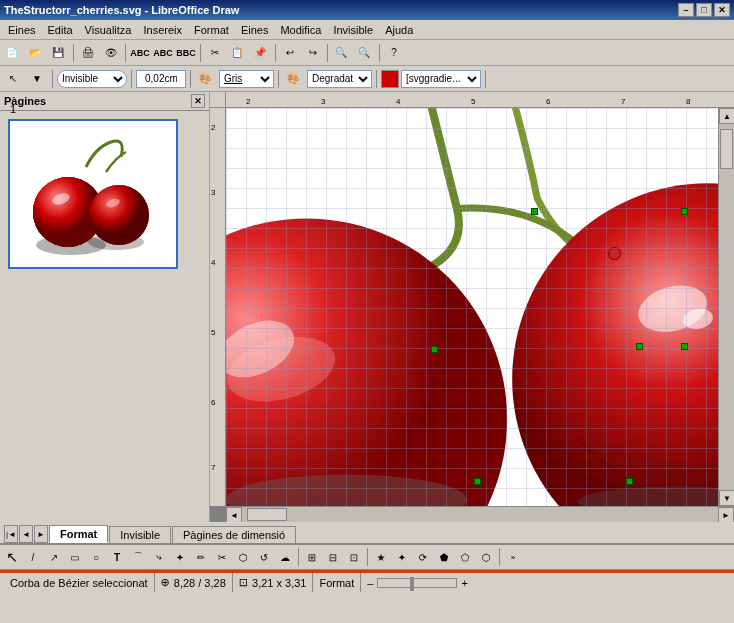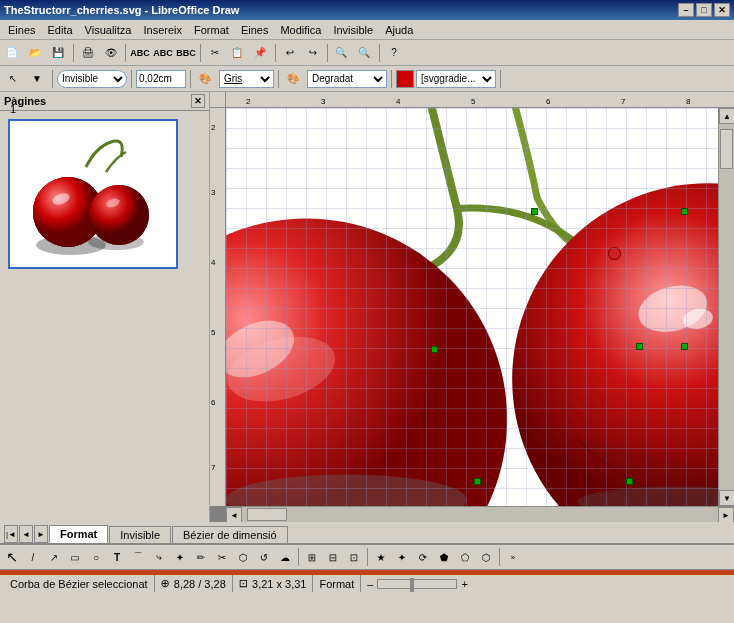--- a/index.html
+++ b/index.html
@@ -61,21 +61,21 @@
       display: flex; align-items: center; justify-content: center;
       cursor: pointer;
       font-size: 10px;
     }
     .tb-separator { width: 1px; height: 18px; background: #888; margin: 0 2px; }
     .tb-input {
       height: 18px;
       border: 1px solid #7f9db9;
       background: white;
       font-size: 10px;
-      padding: 0 2px;
+      padding: 0 8px;
     }
     .tb-select {
       height: 18px;
       border: 1px solid #7f9db9;
       background: white;
       font-size: 10px;
     }
 
     
     #toolbar2 {
@@ -261,21 +261,21 @@
       border: 1px solid transparent;
       display: flex; align-items: center; justify-content: center;
       cursor: pointer;
       font-size: 10px;
     }
 
     
     #status-bar {
       height: 22px;
       background: #d4d0c8;
-      border-top: 5px solid #c2410c;
+      border-top: 3px solid #c2410c;
       display: flex;
       align-items: center;
       font-size: 11px;
       padding: 0 4px;
     }
     .status-section {
       padding: 0 6px;
       border-right: 1px solid #888;
       height: 100%;
       display: flex;
@@ -373,21 +373,21 @@
   </select>
   <div class="tb-separator"></div>
   <input class="tb-input" style="width: 50px;" value="0,02cm">
   <div class="tb-separator"></div>
   <div class="tb-btn">🎨</div>
   <select class="tb-select" style="width:55px;text-decoration:underline;">
     <option>Gris</option>
   </select>
   <div class="tb-separator"></div>
   <div class="tb-btn">🎨</div>
-  <select class="tb-select" style="width:80px;">
+  <select class="tb-select" style="width:65px;">
     <option>Degradat</option>
   </select>
   <div class="tb-separator"></div>
   <div style="width:18px;height:18px;background:#cc0000;border:1px solid #888;display:flex;align-items:center;justify-content:center;"></div>
   <select class="tb-select" style="width:80px;">
     <option>[svggradie...</option>
   </select>
   <div class="tb-separator"></div>
 </div>
 
@@ -547,21 +547,21 @@
 
   </div>
 </div>
 
 <div id="tab-bar" style="height:22px;background:#d4d0c8;display:flex;align-items:flex-end;border-top:none;padding-left:4px;border-bottom:1px solid #888;">
   <div class="tab-nav-btn">|◄</div>
   <div class="tab-nav-btn">◄</div>
   <div class="tab-nav-btn">►</div>
   <div class="tab active">Format</div>
   <div class="tab">Invisible</div>
-  <div class="tab">Bézier de dimensió</div>
+  <div class="tab">Pàgines de dimensió</div>
 </div>
 
 <div id="bottom-toolbar" style="height:26px;background:#d4d0c8;display:flex;align-items:center;padding:0 2px;gap:1px;border-bottom:1px solid #888;">
   <div class="bt-btn" style="font-size:14px;">↖</div>
   <div class="bt-btn">/</div>
   <div class="bt-btn">↗</div>
   <div class="bt-btn">▭</div>
   <div class="bt-btn">○</div>
   <div class="bt-btn" style="font-weight:bold;">T</div>
   <div class="bt-btn">⌒</div>

